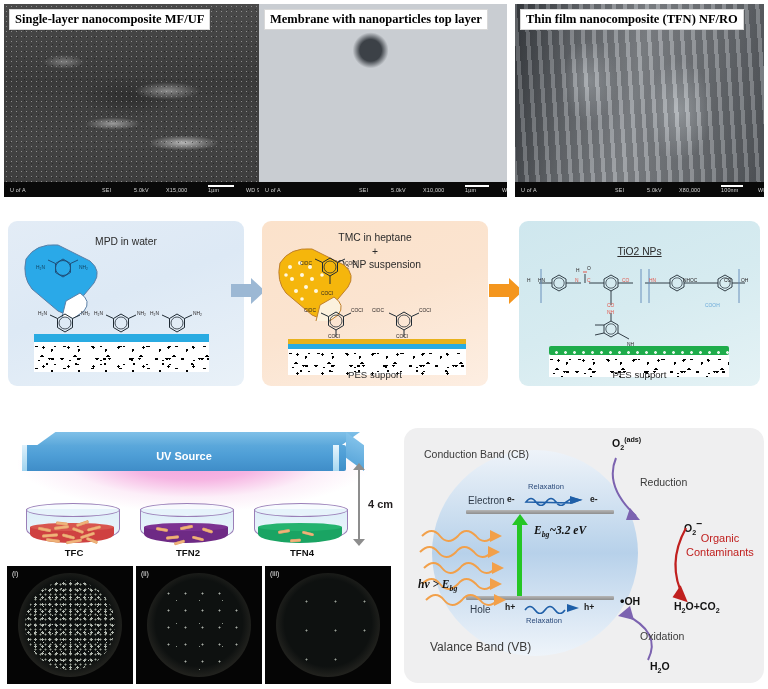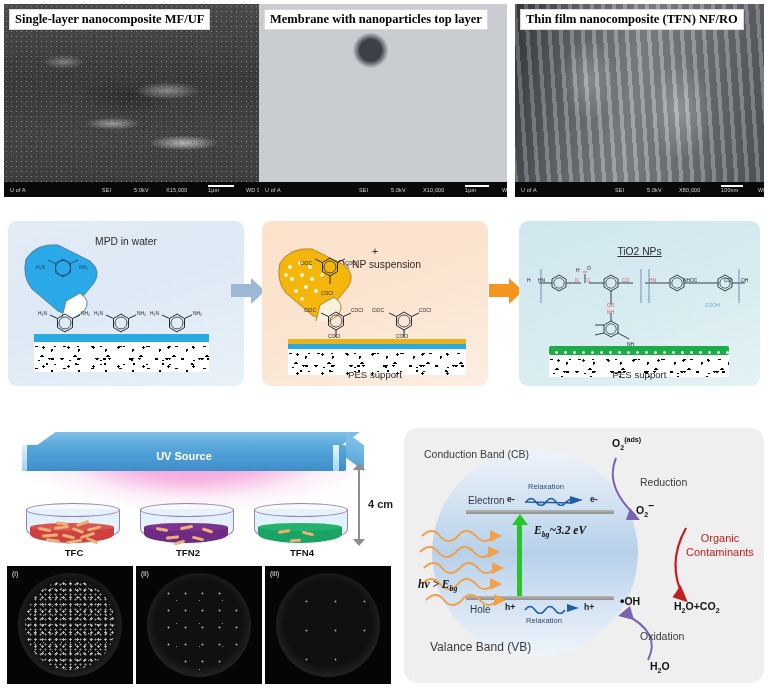--- a/index.html
+++ b/index.html
@@ -259,20 +259,21 @@
     <div class="sup-spec"></div>
   </div>
 </div>
 
 <div class="arrow" style="left:231px;">
   <div class="arr-body" style="left:0;top:0;width:20px;background:#9cb8d4;"></div>
   <div class="arr-head" style="left:20px;top:-6.5px;border-left:14px solid #9cb8d4;"></div>
 </div>
 
 <div class="rx rx2">
+  <div class="rx-title" style="top:10px;">TMC in heptane</div>
   <div class="rx-title" style="top:24px;">+</div>
   <div class="rx-title" style="top:37px;">TiO₂ NP suspension</div>
 
   <svg class="abs" style="left:10px;top:20px;" width="110" height="80">
     <path d="M8 22 Q4 40 14 52 L40 74 Q50 80 56 70 L76 46 Q84 34 72 24 L40 8 Q18 6 8 22Z" fill="#f5b60c" stroke="#c07f2a" stroke-width="1"></path>
     <path d="M62 56 Q74 64 66 74 L52 84 Q44 88 44 80 L48 64Z" fill="#fbf1dd" stroke="#c07f2a" stroke-width="1"></path>
     <g fill="#fff9e2">
       <circle cx="18" cy="26" r="2"></circle>
         <circle cx="28" cy="22" r="2"></circle>
         <circle cx="38" cy="26" r="2"></circle>
@@ -533,21 +534,21 @@
   <span class="lbl l-ital" style="left:14px;top:150px;">
     <i>hv</i> &gt; <i>E<sub>bg</sub></i>
   </span>
 
   <svg class="abs" style="left:196px;top:22px;" width="68" height="78">
     <path d="M16 8 Q4 36 36 66" fill="none" stroke="#7c63b0" stroke-width="2"></path>
     <polygon points="30,58 40,70 26,70" fill="#7c63b0"></polygon>
   </svg>
   <span class="lbl l-bold" style="left:208px;top:8px;">O<sub>2</sub><sup>(ads)</sup></span>
   <span class="lbl l-ox" style="left:236px;top:48px;">Reduction</span>
-  <span class="lbl l-bold" style="left:232px;top:76px;">O<sub>2</sub><span style="position:relative;top:-5px;">–</span></span>
+  <span class="lbl l-bold" style="left:232px;top:94px;padding-left:48px;">O<sub>2</sub><span style="position:relative;top:-5px;">–</span></span>
 
   <span class="lbl l-red" style="left:282px;top:104px;text-align:center;">
     <span>Organic</span><br><span>Contaminants</span>
   </span>
   <svg class="abs" style="left:258px;top:96px;" width="40" height="88">
     <path d="M24 4 Q4 40 22 74" fill="none" stroke="#c0201f" stroke-width="2.2"></path>
     <polygon points="16,62 28,76 12,76" fill="#c0201f" transform="rotate(18 20 70)"></polygon>
   </svg>
   <span class="lbl l-bold" style="left:270px;top:172px;">H<sub>2</sub>O+CO<sub>2</sub></span>
 

